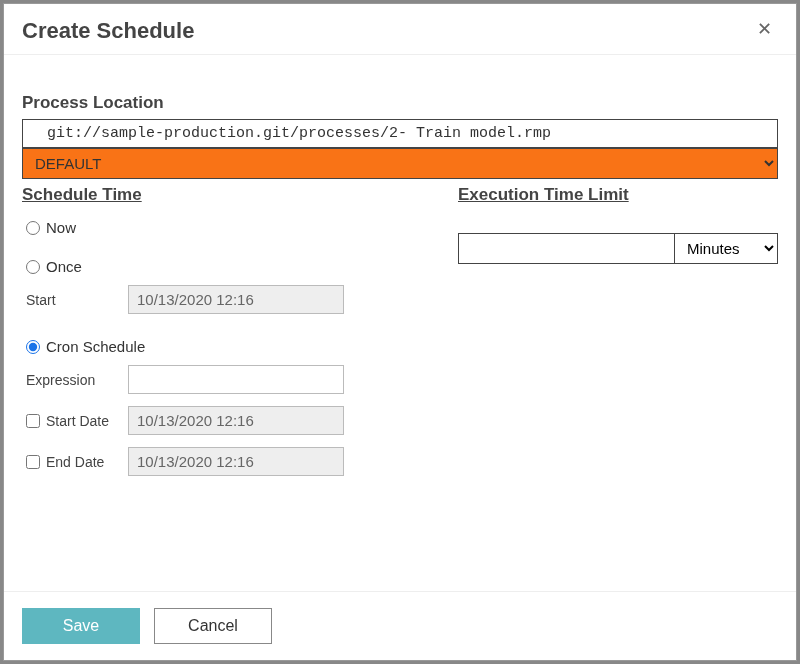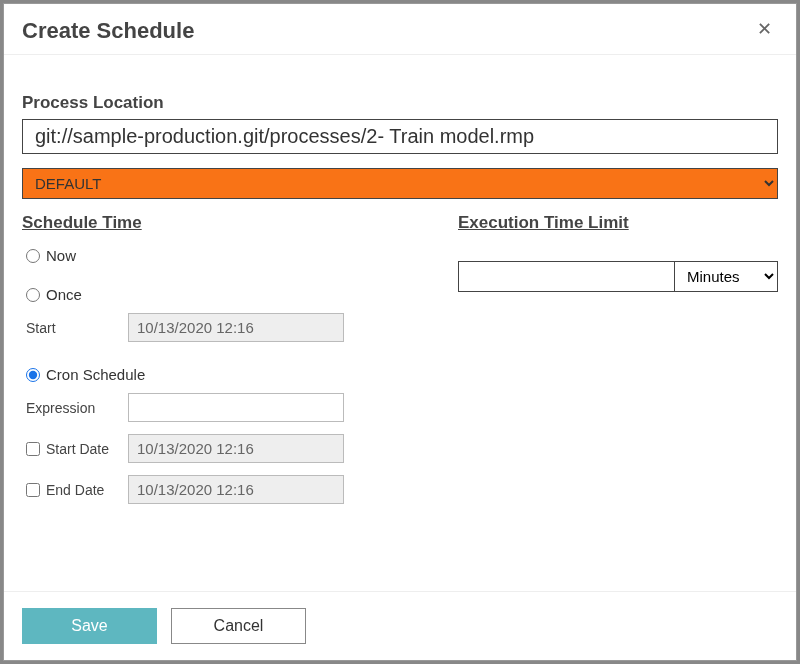--- a/index.html
+++ b/index.html
@@ -43,36 +43,35 @@
       cursor: pointer;
       line-height: 1;
       padding: 2px 6px;
     }
     .modal-body {
       padding: 10px 18px 0 18px;
       flex: 1;
       overflow: auto;
     }
     .field-group {
-      margin-bottom: 14px;
     }
     .field-label {
       font-size: 17px;
       font-weight: bold;
       color: #444;
       margin-bottom: 6px;
       display: block;
     }
     .text-input {
       width: 100%;
-      padding: 5px 12px;
-      font-size: 20px;
-      border: 1px solid #444;
-      color: #333;
-      font-family: Liberation Sans, sans-serif;
+      padding: 5px 24px;
+      font-size: 15px;
+      border: 1px solid #444;
+      color: #333;
+      font-family: Liberation Mono, monospace;
     }
     .select-input {
       width: 100%;
       padding: 5px 8px;
       font-size: 15px;
       border: 1px solid #444;
       color: #333;
       font-family: inherit;
       background: #f97316;
     }
@@ -165,21 +164,21 @@
       font-family: inherit;
     }
     .modal-footer {
       border-top: 1px solid #eee;
       padding: 16px 18px;
       display: flex;
       gap: 14px;
     }
     .btn {
       padding: 8px 0;
-      width: 135px;
+      width: 118px;
       font-size: 16px;
       cursor: pointer;
       font-family: inherit;
       text-align: center;
     }
     .btn-primary {
       background: #5eb7c0;
       color: #fff;
       border: 1px solid #5eb7c0;
     }

